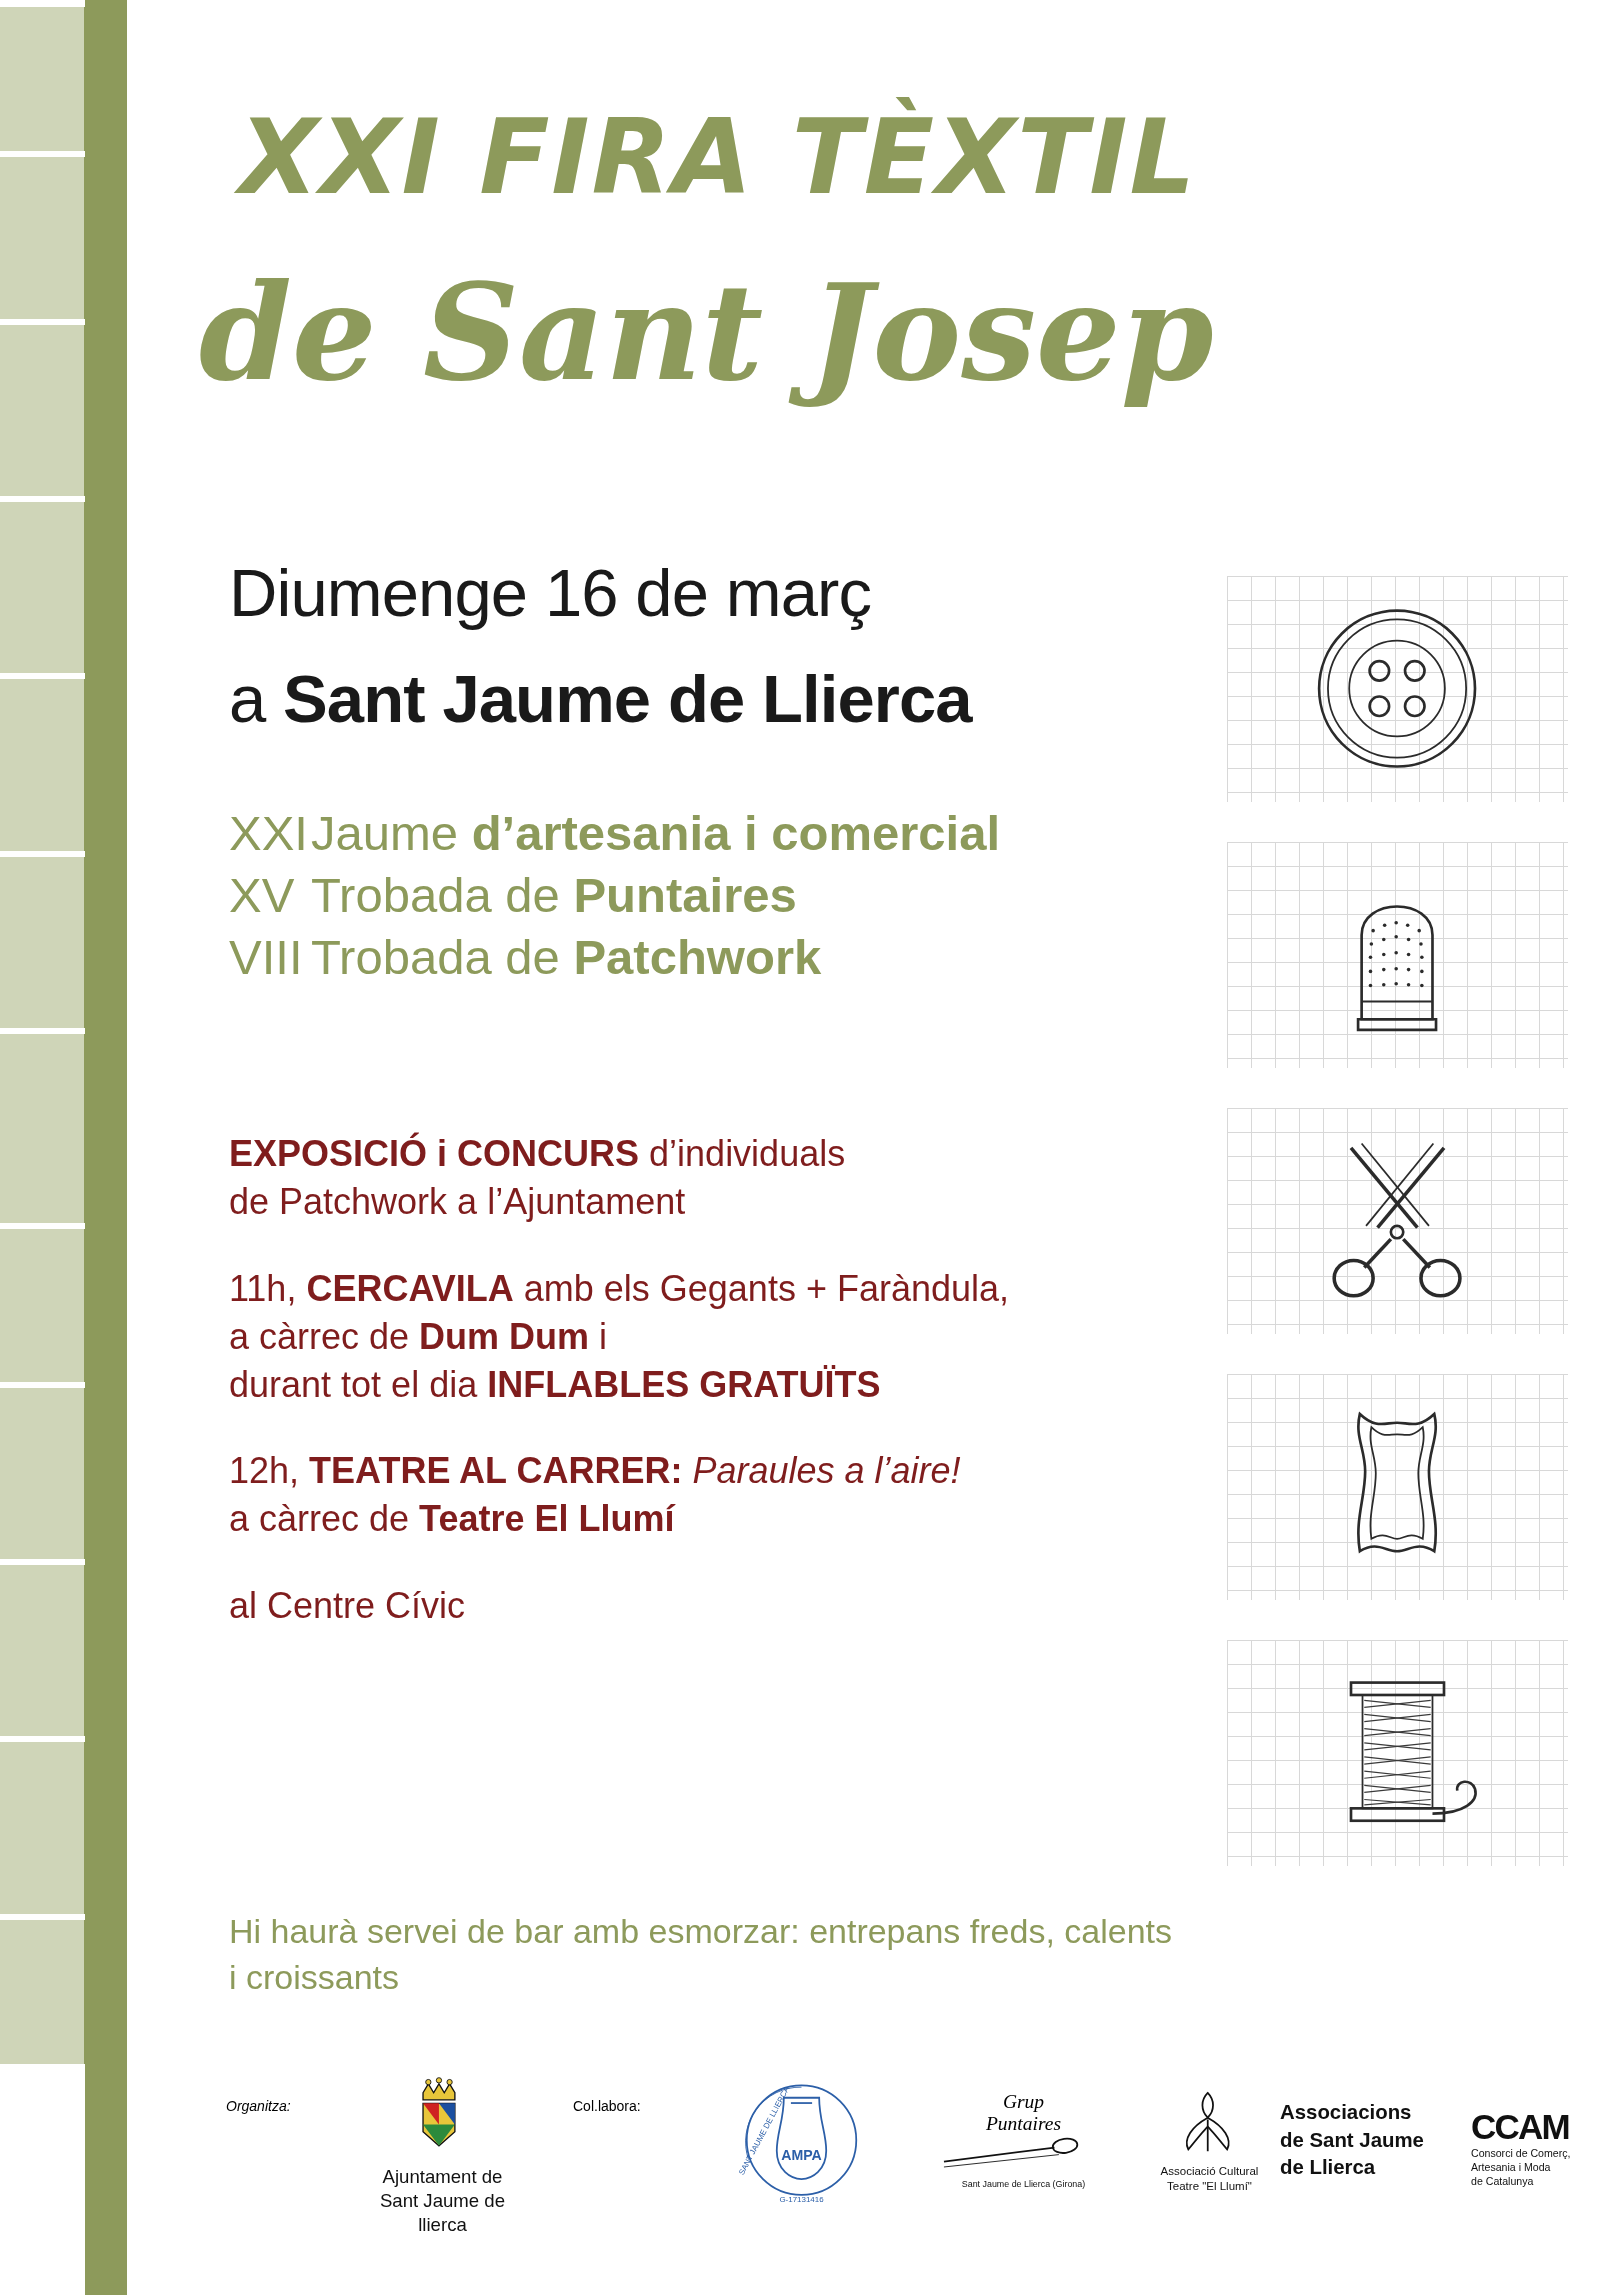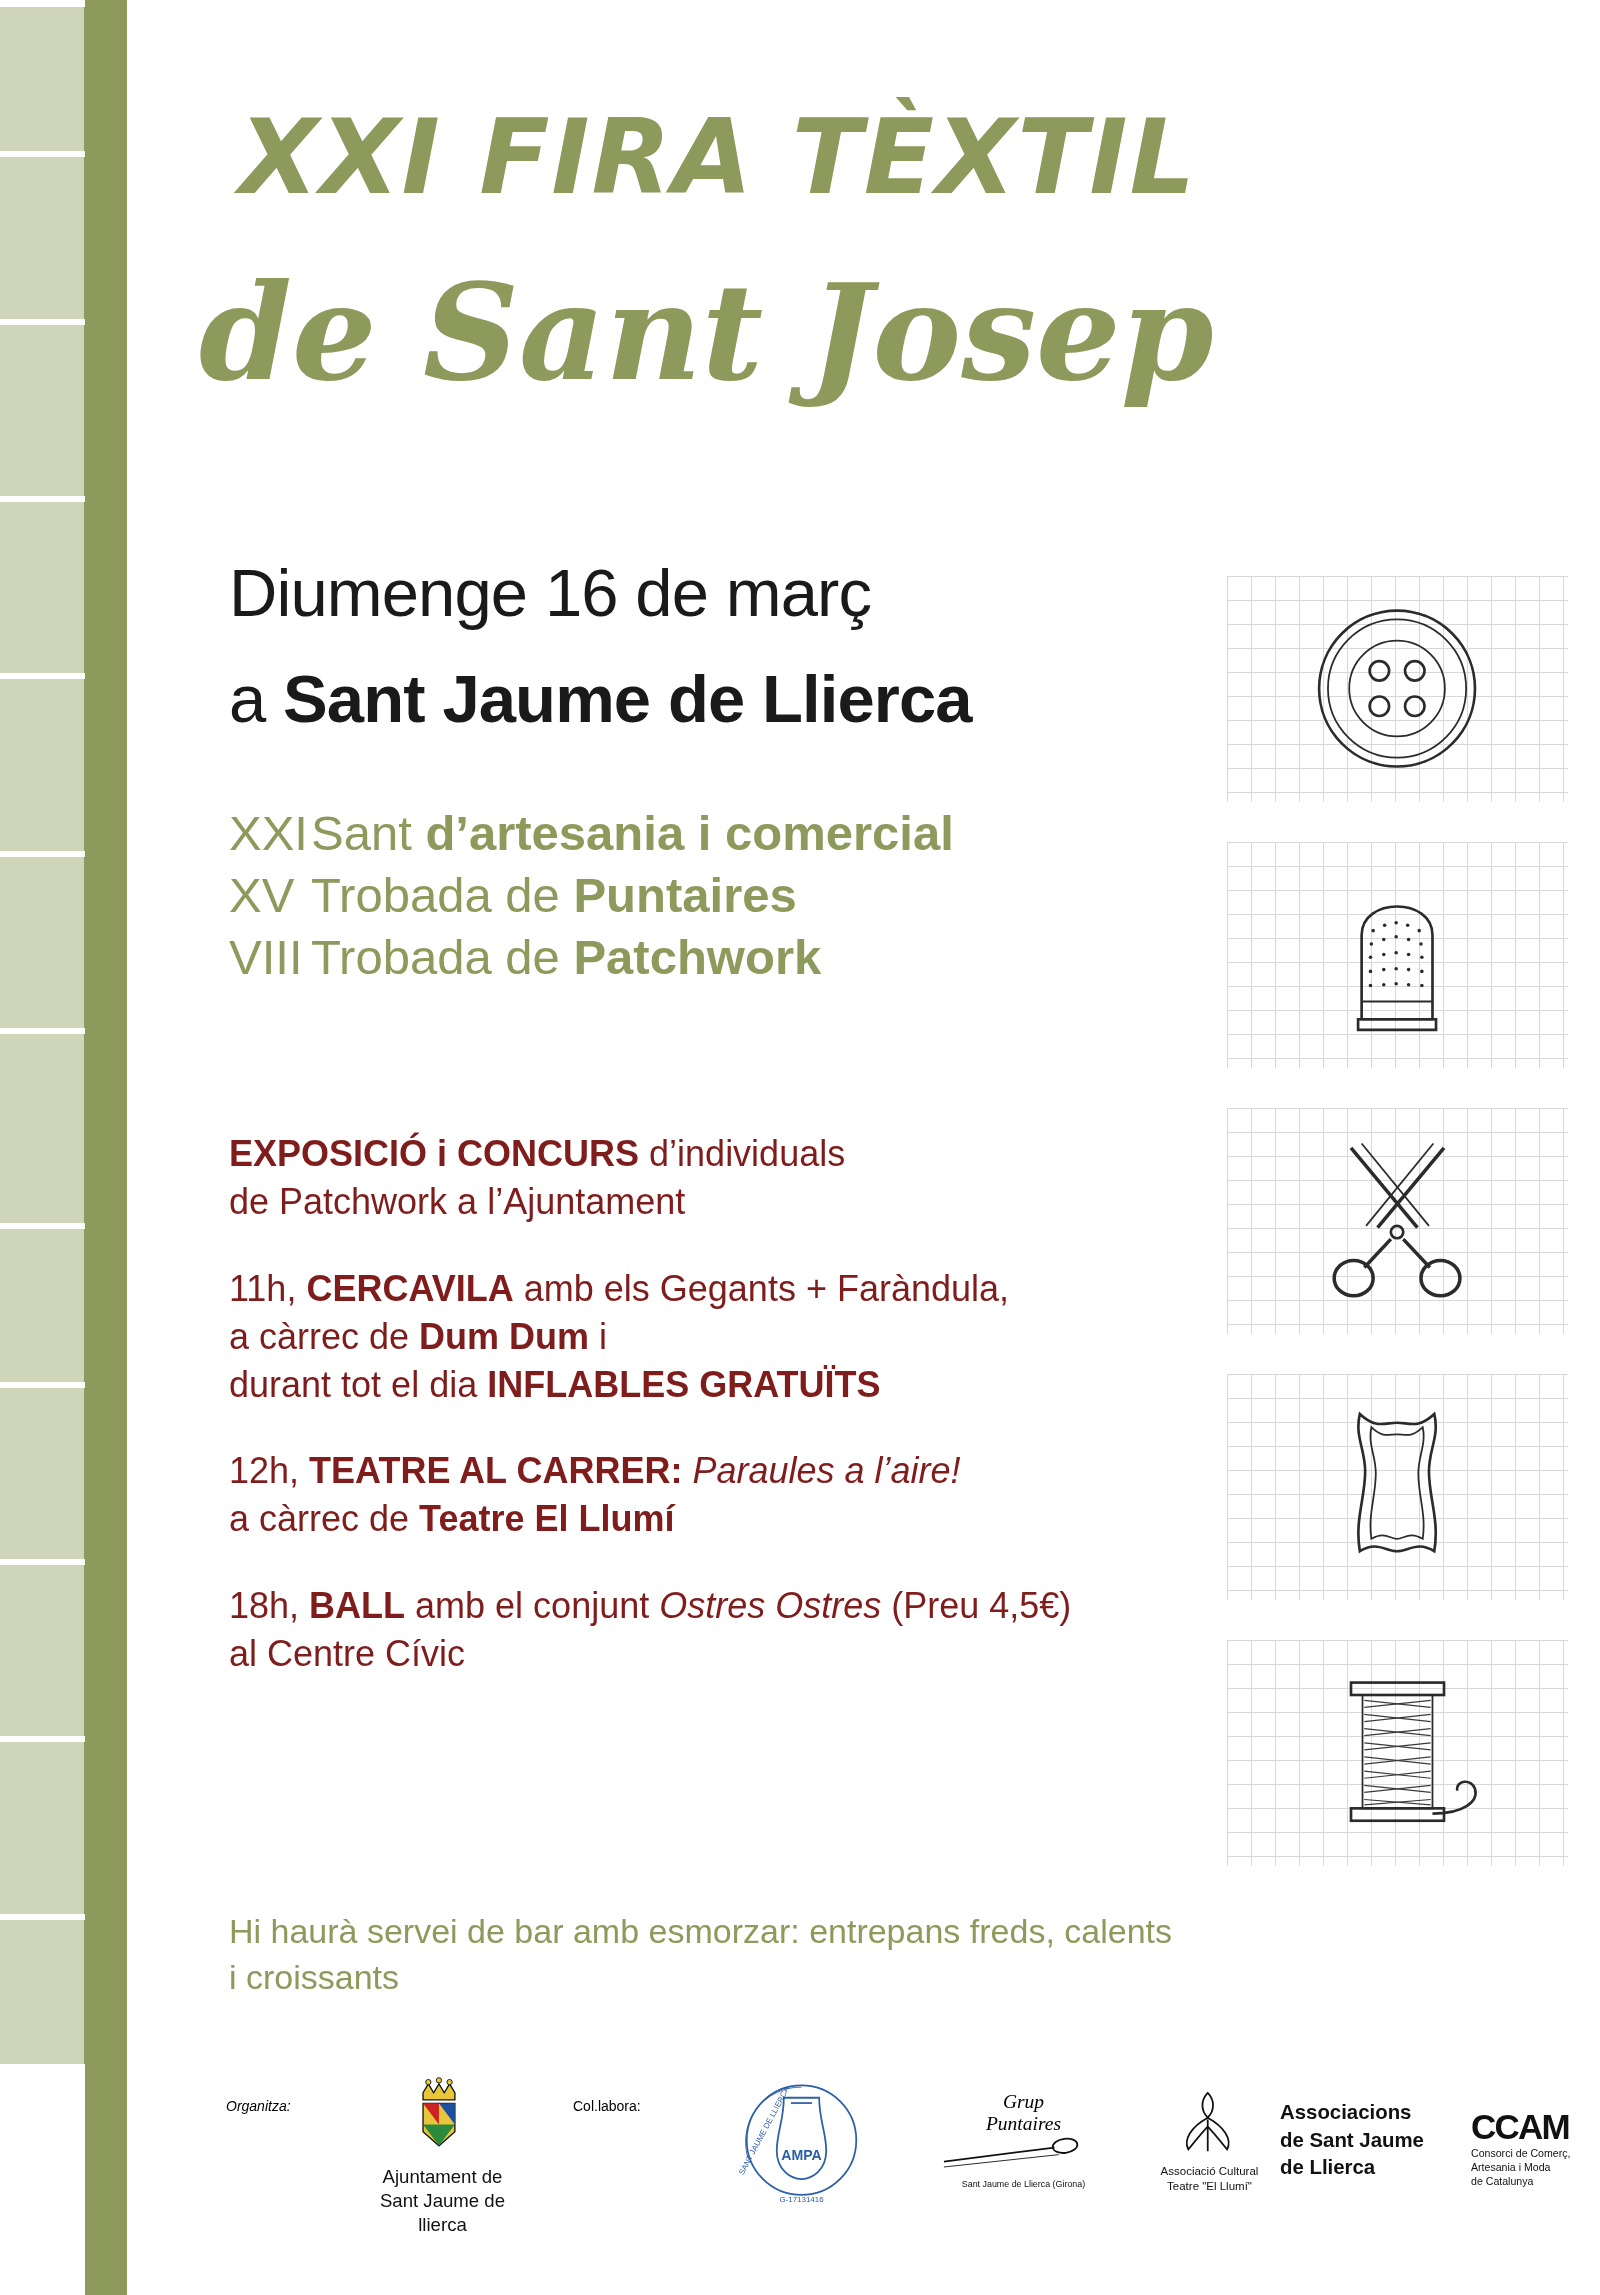--- a/index.html
+++ b/index.html
@@ -206,21 +206,21 @@
   <div class="title1">XXI FIRA TÈXTIL</div>
   <div class="title2">de Sant Josep</div>
 
   <div class="date-line1">Diumenge 16 de març</div>
   <div class="date-line2">
     <span>a </span><b>Sant Jaume de Llierca</b>
   </div>
 
   <div class="subtitles">
     <div class="row">
-      <span class="sub-num">XXI</span><span>Sant </span><b>d’artesania i comercial</b>
+      <span class="sub-num">XXI</span><span>Jaume </span><b>d’artesania i comercial</b>
     </div>
     <div class="row">
       <span class="sub-num">XV</span><span>Trobada de </span><b>Puntaires</b>
     </div>
     <div class="row">
       <span class="sub-num">VIII</span><span>Trobada de </span><b>Patchwork</b>
     </div>
   </div>
 
   <div class="program">
@@ -236,21 +236,20 @@
       <div><span>durant tot el dia </span><b>INFLABLES GRATUÏTS</b></div>
     </div>
 
     <div class="prog-block">
       <div><span>12h, </span><b>TEATRE AL CARRER:</b><i> Paraules a l’aire!</i></div>
       <div><span>a càrrec de </span><b>Teatre El Llumí</b></div>
     </div>
 
 
     <div class="prog-block">
-      <div><span>18h, </span><b>BALL</b><span> amb el conjunt </span><i>Ostres Ostres</i><span> (Preu 4,5€)</span></div>
       <div>al Centre Cívic</div>
     </div>
 
   </div>
 
   <div class="bar-note">
     <div>Hi haurà servei de bar amb esmorzar: entrepans freds, calents</div>
     <div>i croissants</div>
   </div>
 

